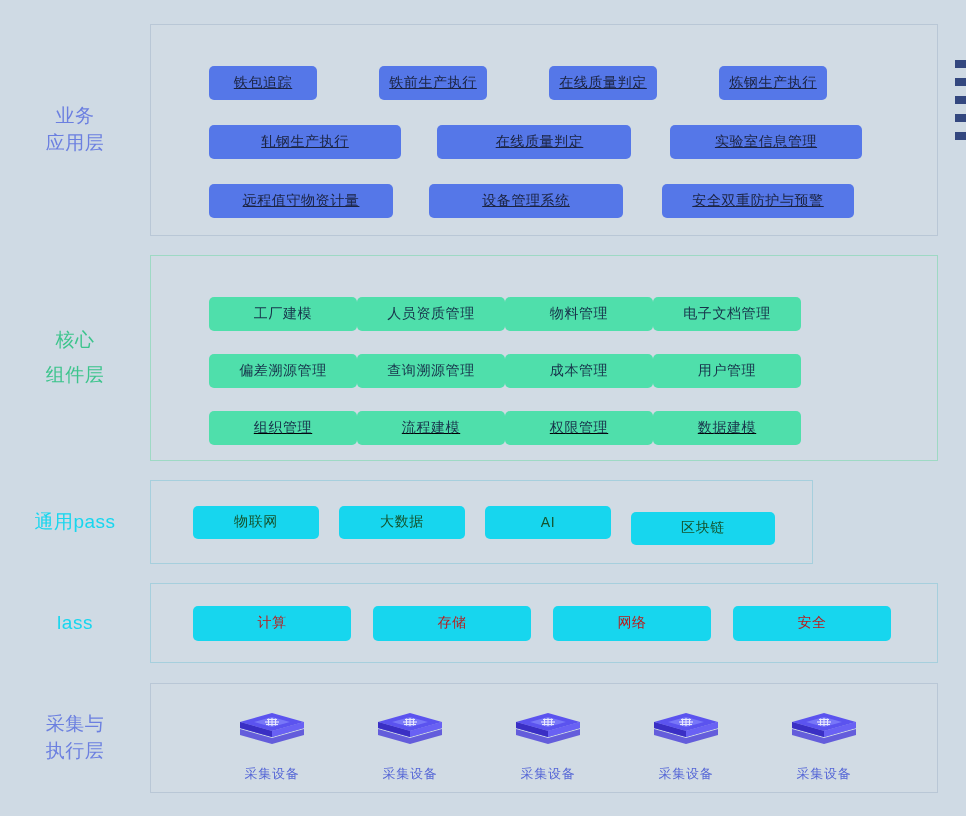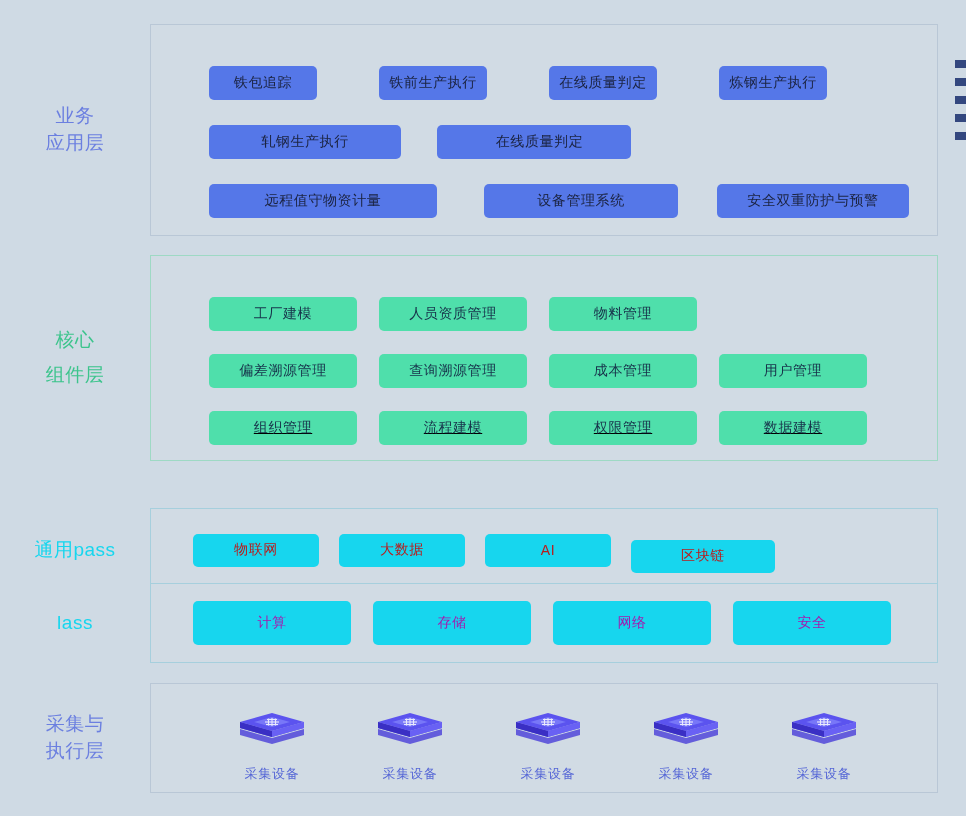--- a/index.html
+++ b/index.html
@@ -68,29 +68,30 @@
   }
 
   
   #business-layer { left: 0; top: 24px; width: 938px; height: 212px; }
   #business-layer .layer-label { color: #6b7fe0; }
   #business-layer .layer-box { padding: 0; }
   #business-layer .chip {
     background: #5577e8;
     color: #1b2340;
     height: 34px;
+    text-decoration: underline;
   }
   .brow1 { height: 34px; margin: 23px 0 0 0; padding-left: 58px; }
   .brow1 .chip { width: 108px; margin-right: 62px; }
   .brow2 { height: 34px; margin-top: 25px; padding-left: 58px; }
   .brow2 .chip:nth-child(1) { width: 192px; margin-right: 36px; }
   .brow2 .chip:nth-child(2) { width: 194px; margin-right: 39px; padding-left: 11px; }
   .brow2 .chip:nth-child(3) { width: 192px; }
   .brow3 { height: 34px; margin-top: 25px; padding-left: 58px; }
-  .brow3 .chip:nth-child(1) { width: 228px; margin-right: 47px; }
+  .brow3 .chip:nth-child(1) { width: 184px; margin-right: 36px; }
   .brow3 .chip:nth-child(2) { width: 194px; margin-right: 39px; }
   .brow3 .chip:nth-child(3) { width: 192px; }
 
   
   .edge-bullets {
     position: absolute;
     left: 955px;
     top: 60px;
     width: 14px;
   }
@@ -106,49 +107,49 @@
   #core-layer { left: 0; top: 255px; width: 938px; height: 206px; }
   #core-layer .layer-label { color: #3cc48c; gap: 8px; }
   #core-layer .layer-box { border-color: #9ed9c4; }
   #core-layer .chip {
     background: #4fdfab;
     color: #17324a;
     height: 34px;
     width: 148px;
   }
   .crow { height: 34px; padding-left: 58px; }
-  .crow .chip { margin-right: 22px; }
+  .crow .chip { }
   .crow1 { margin-top: 26px; }
   .crow2 { margin-top: 23px; }
   .crow3 { margin-top: 23px; text-decoration: underline; }
 
   
-  #paas-layer { left: 0; top: 508px; width: 938px; height: 84px; }
+  #paas-layer { left: 0; top: 480px; width: 813px; height: 84px; }
   #paas-layer .layer-label { color: #17d6ee; font-size: 19px; }
   #paas-layer .layer-box { border-color: #a6cfdd; }
   #paas-layer .chip {
     background: #17d6ee;
-    color: #b91c1c;
+    color: #14532d;
     height: 33px;
   }
   .prow { height: 33px; padding-left: 42px; }
   .prow .chip:nth-child(1) { width: 126px; margin-right: 20px; }
   .prow .chip:nth-child(2) { width: 126px; margin-right: 20px; }
   .prow .chip:nth-child(3) { width: 126px; margin-right: 20px; }
   .prow .chip:nth-child(4) { width: 144px; margin-right: 20px; margin-top: 12px; }
   .prow .chip:nth-child(5) { width: 126px; }
 
   
   #iaas-layer { left: 0; top: 583px; width: 938px; height: 80px; }
   #iaas-layer .layer-label { color: #17d6ee; font-size: 19px; }
   #iaas-layer .layer-box { border-color: #a6cfdd; }
   #iaas-layer .chip {
     background: #17d6ee;
-    color: #a21caf;
-    height: 44px;
+    color: #b91c1c;
+    height: 35px;
     width: 158px;
   }
   .irow { height: 34px; padding-left: 42px; }
   .irow .chip { margin-right: 22px; }
 
   
   #device-layer { left: 0; top: 683px; width: 938px; height: 110px; }
   #device-layer .layer-label { color: #6b7fe0; }
   #device-layer .layer-box { border-color: #b9c7d6; }
   .device-row {
@@ -189,20 +190,21 @@
     <div class="layer-box">
       <div class="chip-row brow1">
         <div class="chip">铁包追踪</div>
         <div class="chip">铁前生产执行</div>
         <div class="chip">在线质量判定</div>
         <div class="chip">炼钢生产执行</div>
       </div>
       <div class="chip-row brow2">
         <div class="chip">轧钢生产执行</div>
         <div class="chip">在线质量判定</div>
+        <div class="chip">实验室信息管理</div>
       </div>
       <div class="chip-row brow3">
         <div class="chip">远程值守物资计量</div>
         <div class="chip">设备管理系统</div>
         <div class="chip">安全双重防护与预警</div>
       </div>
     </div>
   </div>
 
   <div class="edge-bullets">
@@ -216,20 +218,21 @@
   <div class="layer" id="core-layer">
     <div class="layer-label">
       <span>核心</span>
       <span>组件层</span>
     </div>
     <div class="layer-box">
       <div class="chip-row crow crow1">
         <div class="chip">工厂建模</div>
         <div class="chip">人员资质管理</div>
         <div class="chip">物料管理</div>
+        <div class="chip">电子文档管理</div>
       </div>
       <div class="chip-row crow crow2">
         <div class="chip">偏差溯源管理</div>
         <div class="chip">查询溯源管理</div>
         <div class="chip">成本管理</div>
         <div class="chip">用户管理</div>
       </div>
       <div class="chip-row crow crow3">
         <div class="chip">组织管理</div>
         <div class="chip">流程建模</div>

